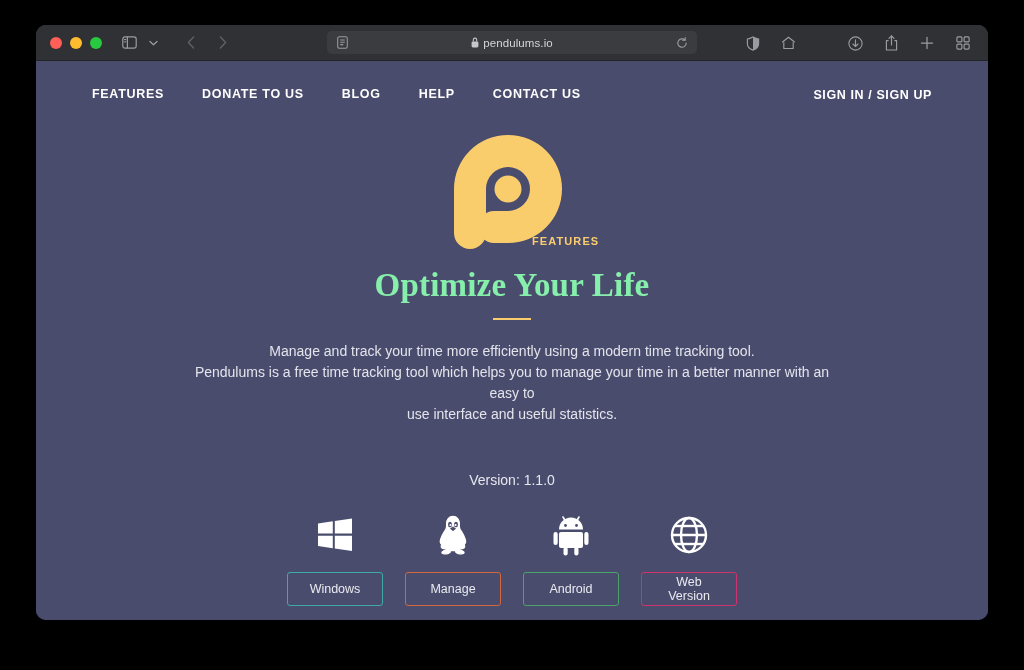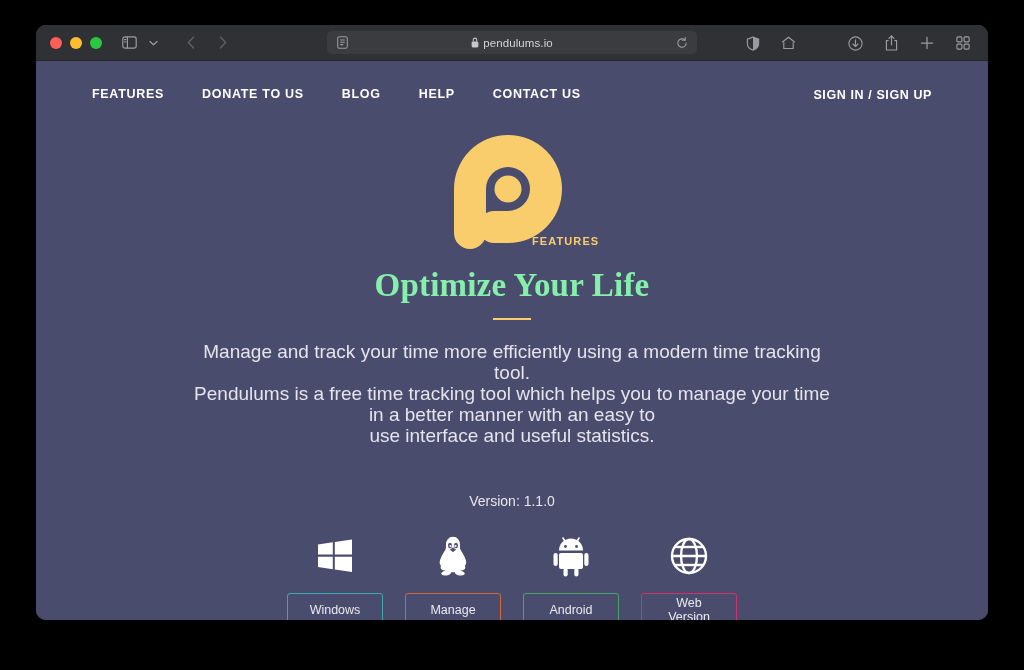--- a/index.html
+++ b/index.html
@@ -199,21 +199,21 @@
     width: 38px;
     height: 2px;
     background: #f9cc6c;
     margin: 14px auto 0 auto;
   }
 
   .description {
     margin: 21px auto 0 auto;
     width: 640px;
     color: #e3e4ec;
-    font-size: 19px;
+    font-size: 14px;
     line-height: 21px;
   }
   .description .line { display: block; }
 
   .version {
     margin-top: 47px;
     color: #e6e7ee;
     font-size: 14px;
   }
 

